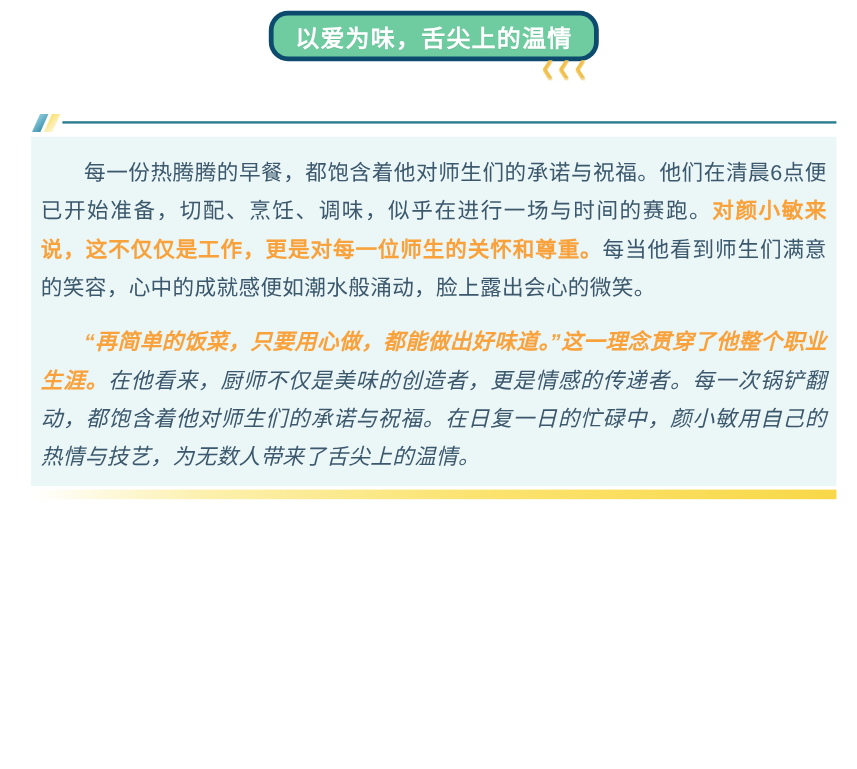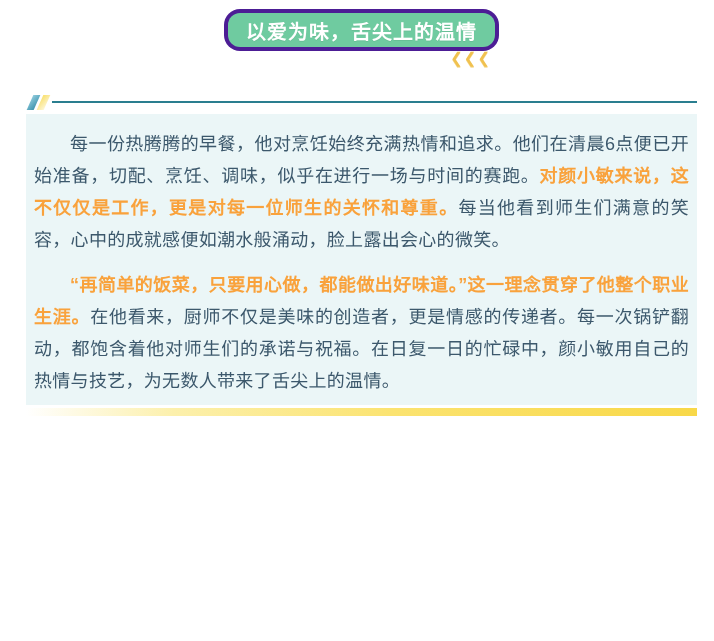--- a/index.html
+++ b/index.html
@@ -6,21 +6,21 @@
   body{
     width:714px;height:641px;background:#ffffff;overflow:hidden;
     font-family:"Liberation Sans","DejaVu Sans",sans-serif;
   }
   .page{position:relative;width:714px;height:641px;}
   .content-col{position:absolute;left:26px;top:0;width:671px;}
 
   
   .badge-row{display:flex;justify-content:center;margin-top:9px;height:42px;}
   .badge-outer{
-    position:relative;background:#4c1d95;border-radius:16px;padding:4px;
+    position:relative;background:#0c4a6e;border-radius:16px;padding:4px;
     box-sizing:border-box;height:42px;
   }
   .badge-inner{
     background:#6FCBA0;border-radius:12px;height:34px;
     display:flex;align-items:center;padding:0 18px;
   }
   .badge-inner span{
     color:#ffffff;font-size:20px;font-weight:bold;letter-spacing:1px;
     text-shadow:0 1px 0 rgba(0,0,0,0.06);
   }
@@ -44,21 +44,21 @@
   
   .content-box{
     margin-top:4px;background:#EBF6F7;
     padding:14px 8px 8px 8px;box-sizing:border-box;
   }
   .content-box p{
     margin:0 0 13px 0;text-indent:2em;
     font-size:18px;line-height:32px;letter-spacing:0.3px;
     color:#3C586C;text-align:justify;
   }
-  .content-box p:last-child{margin-bottom:0;}
+  .content-box p:last-child{margin-bottom:0;font-style:italic;}
   .content-box .hl{color:#F9A23C;font-weight:bold;}
   .content-box .normal{font-weight:normal;}
 
   
   .bottom-bar{
     margin-top:3px;height:8px;
     background:linear-gradient(to right,
       rgba(255,255,255,0) 0%,#FCF0AC 22%,#FBE370 55%,#F8D848 100%);
   }
 </style>
@@ -77,20 +77,20 @@
       </div>
     </div>
 
     <div class="section-head">
       <span class="slash slash-blue"></span>
       <span class="slash slash-yellow"></span>
       <span class="head-line"></span>
     </div>
 
     <div class="content-box">
-      <p><span class="normal">每一份热腾腾的早餐，他对烹饪始终充满热情和追求。他们在清晨6点便已开始准备，切配、烹饪、调味，似乎在进行一场与时间的赛跑。</span><span class="hl">对颜小敏来说，这不仅仅是工作，更是对每一位师生的关怀和尊重。</span><span class="normal">每当他看到师生们满意的笑容，心中的成就感便如潮水般涌动，脸上露出会心的微笑。</span></p>
+      <p><span class="normal">每一份热腾腾的早餐，都饱含着他对师生们的承诺与祝福。他们在清晨6点便已开始准备，切配、烹饪、调味，似乎在进行一场与时间的赛跑。</span><span class="hl">对颜小敏来说，这不仅仅是工作，更是对每一位师生的关怀和尊重。</span><span class="normal">每当他看到师生们满意的笑容，心中的成就感便如潮水般涌动，脸上露出会心的微笑。</span></p>
       <p><span class="hl">“再简单的饭菜，只要用心做，都能做出好味道。”这一理念贯穿了他整个职业生涯。</span><span class="normal">在他看来，厨师不仅是美味的创造者，更是情感的传递者。每一次锅铲翻动，都饱含着他对师生们的承诺与祝福。在日复一日的忙碌中，颜小敏用自己的热情与技艺，为无数人带来了舌尖上的温情。</span></p>
     </div>
 
     <div class="bottom-bar"></div>
 
   </div>
 </div>
 
 </body></html>

